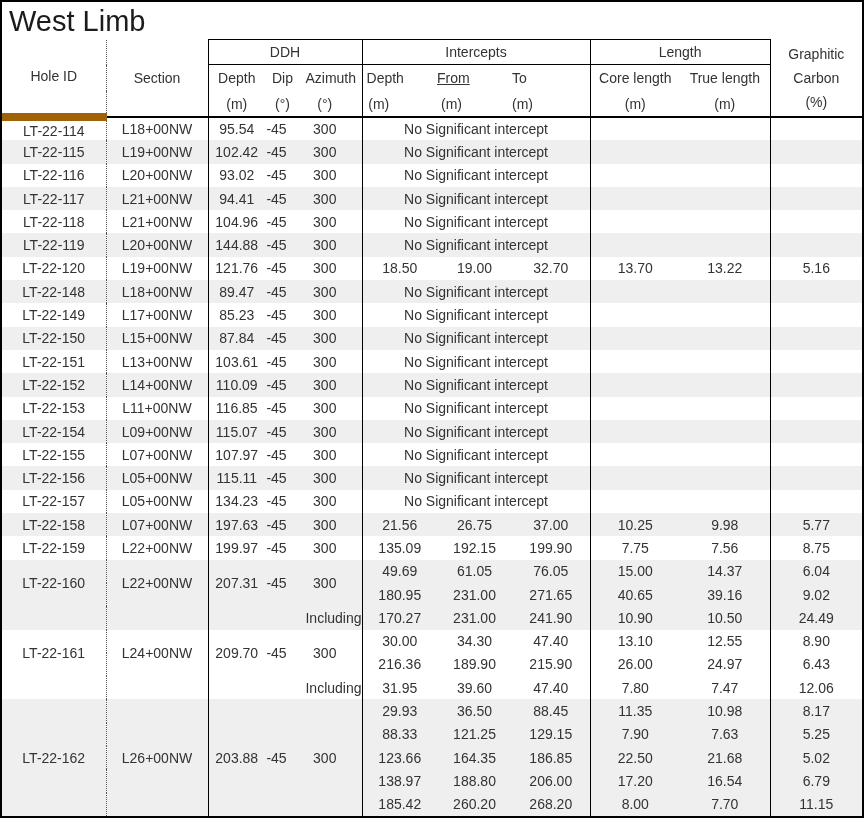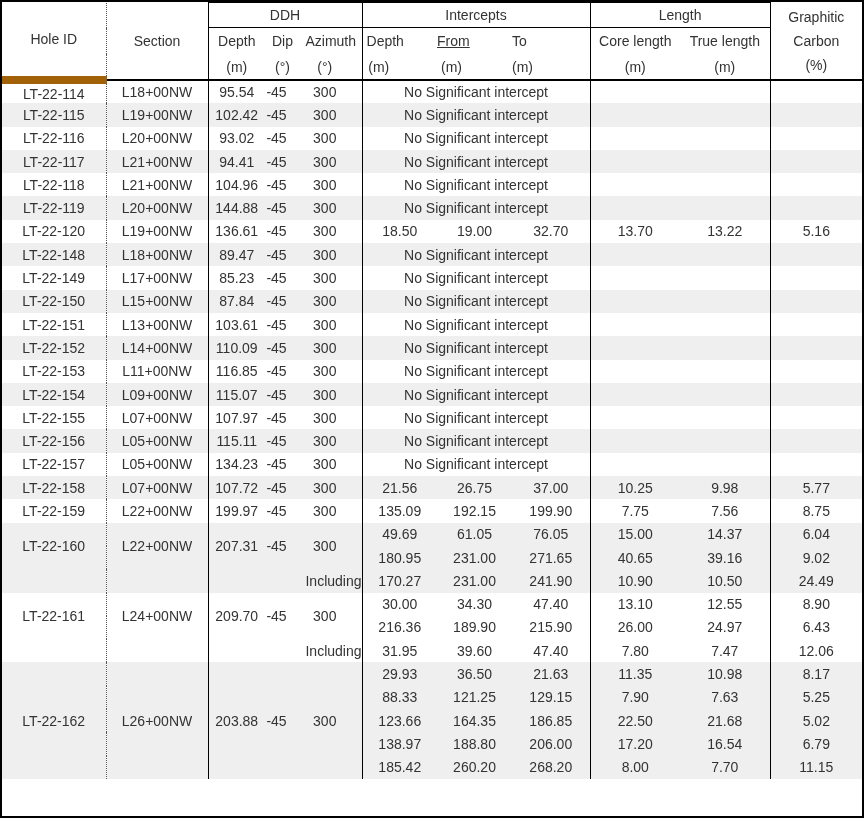--- a/index.html
+++ b/index.html
@@ -46,20 +46,21 @@
   td.section{border-right:1px solid #000;}
   td.dip{padding-right:12px;}
   td.az{padding-right:12px;}
   td.nsi{}
   td.including{text-align:right;}
 </style>
 </head>
 <body>
 
 <div class="sheet">
+  <div class="title">West Limb</div>
 
   <table class="tbl">
     <colgroup>
       <col style="width:104px">
         <col style="width:102px">
       <col style="width:57px">
         <col style="width:35px">
         <col style="width:62px">
       <col style="width:75px">
         <col style="width:75px">
@@ -165,21 +166,21 @@
           <td class="num dip">-45</td>
           <td class="num az br">300</td>
           <td class="nsi br" colspan="3">No Significant intercept</td>
           <td class="num"></td>
           <td class="num br"></td>
           <td class="num"></td>
         </tr>
         <tr class="">
           <td class="holeid" rowspan="1">LT-22-120</td>
           <td class="section" rowspan="1">L19+00NW</td>
-          <td class="num" rowspan="1">136.61</td>
+          <td class="num" rowspan="1">121.76</td>
           <td class="num dip" rowspan="1">-45</td>
           <td class="num az br" rowspan="1">300</td>
           <td class="num">18.50</td>
           <td class="num">19.00</td>
           <td class="num br">32.70</td>
           <td class="num">13.70</td>
           <td class="num br">13.22</td>
           <td class="num">5.16</td>
         </tr>
         <tr class="shaded">
@@ -288,21 +289,21 @@
           <td class="num dip">-45</td>
           <td class="num az br">300</td>
           <td class="nsi br" colspan="3">No Significant intercept</td>
           <td class="num"></td>
           <td class="num br"></td>
           <td class="num"></td>
         </tr>
         <tr class="shaded">
           <td class="holeid" rowspan="1">LT-22-158</td>
           <td class="section" rowspan="1">L07+00NW</td>
-          <td class="num" rowspan="1">107.72</td>
+          <td class="num" rowspan="1">197.63</td>
           <td class="num dip" rowspan="1">-45</td>
           <td class="num az br" rowspan="1">300</td>
           <td class="num">21.56</td>
           <td class="num">26.75</td>
           <td class="num br">37.00</td>
           <td class="num">10.25</td>
           <td class="num br">9.98</td>
           <td class="num">5.77</td>
         </tr>
         <tr class="">
@@ -383,21 +384,21 @@
           <td class="num">12.06</td>
         </tr>
         <tr class="shaded">
           <td class="holeid" rowspan="5">LT-22-162</td>
           <td class="section" rowspan="5">L26+00NW</td>
           <td class="num" rowspan="5">203.88</td>
           <td class="num dip" rowspan="5">-45</td>
           <td class="num az br" rowspan="5">300</td>
           <td class="num">29.93</td>
           <td class="num">36.50</td>
-          <td class="num br">21.63</td>
+          <td class="num br">88.45</td>
           <td class="num">11.35</td>
           <td class="num br">10.98</td>
           <td class="num">8.17</td>
         </tr>
         <tr class="shaded">
           <td class="num">88.33</td>
           <td class="num">121.25</td>
           <td class="num br">129.15</td>
           <td class="num">7.90</td>
           <td class="num br">7.63</td>

